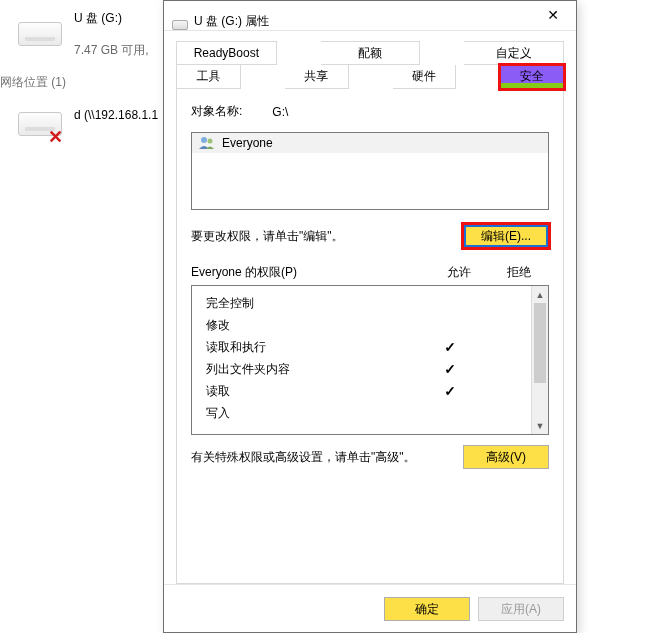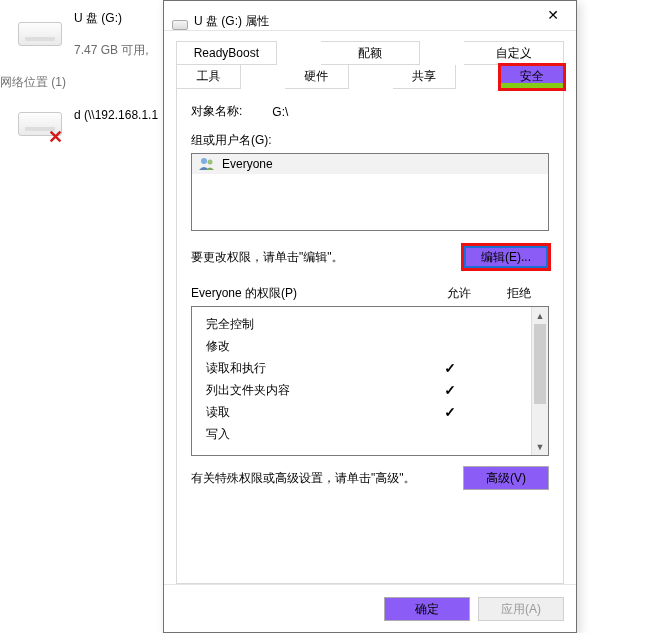--- a/index.html
+++ b/index.html
@@ -33,21 +33,21 @@
   .row-line { display:flex; gap:30px; margin-bottom:12px; align-items:center; }
   .lbl { white-space:nowrap; }
 
   .group-list { border:1px solid #7a7a7a; height:78px; background:#fff; display:flex; flex-direction:column; }
   .group-row { display:flex; align-items:center; gap:6px; padding:3px 6px; }
   .group-row.selected { background:#f2f2f2; }
   .people-icon { width:18px; height:14px; position:relative; }
   .people-icon svg { width:18px; height:14px; }
 
   .edit-row { display:flex; align-items:center; justify-content:space-between; margin-top:14px; margin-bottom:10px; }
-  .btn { min-width:86px; height:24px; border:1px solid #adadad; background:#8b5cf6; font-size:12px; padding:0 12px; line-height:22px; text-align:center; display:inline-block; }
+  .btn { min-width:86px; height:24px; border:1px solid #adadad; background:#fde047; font-size:12px; padding:0 12px; line-height:22px; text-align:center; display:inline-block; }
   .btn.disabled{ color:#9a9a9a; background:#efefef; border-color:#cfcfcf; }
 
   .perm-head { display:flex; margin-top:6px; }
   .perm-head .ph-label{ flex:1; }
   .perm-head .ph-col{ width:60px; text-align:center; }
 
   .perm-box { border:1px solid #7a7a7a; flex:0 0 auto; height:150px; margin-top:4px; position:relative; background:#fff; display:flex; }
   .perm-scroll { overflow:hidden; flex:1; padding:6px 0 6px 14px; }
   .perm-row { display:flex; height:22px; align-items:center; }
   .perm-name { flex:1; }
@@ -88,33 +88,32 @@
   </div>
 
   <div class="tabs-wrap">
     <div class="tabs-row row1">
       <div class="tab">ReadyBoost</div>
       <div class="tab">配额</div>
       <div class="tab">自定义</div>
     </div>
     <div class="tabs-row row2">
       <div class="tab">工具</div>
+      <div class="tab">共享</div>
       <div class="tab">硬件</div>
-      <div class="tab">共享</div>
       <div class="tab active hl-red">安全</div>
     </div>
   </div>
 
   <div class="tab-body">
     <div class="row-line">
       <span class="lbl">对象名称:</span>
       <span>G:\</span>
     </div>
 
-    <div class="lbl" style="margin-bottom:4px;">组或用户名(G):</div>
     <div class="group-list">
       <div class="group-row selected">
         <span class="people-icon">
           <svg viewBox="0 0 18 14">
               <circle cx="6" cy="4" r="3" fill="#7faee0"></circle>
               <circle cx="12" cy="5" r="2.5" fill="#9cc27a"></circle>
               <path d="M1 13 q5 -6 10 0" fill="#5a85b8"></path>
               <path d="M8 13 q4 -5 8 0" fill="#7aa658"></path>
             </svg>
         </span>

